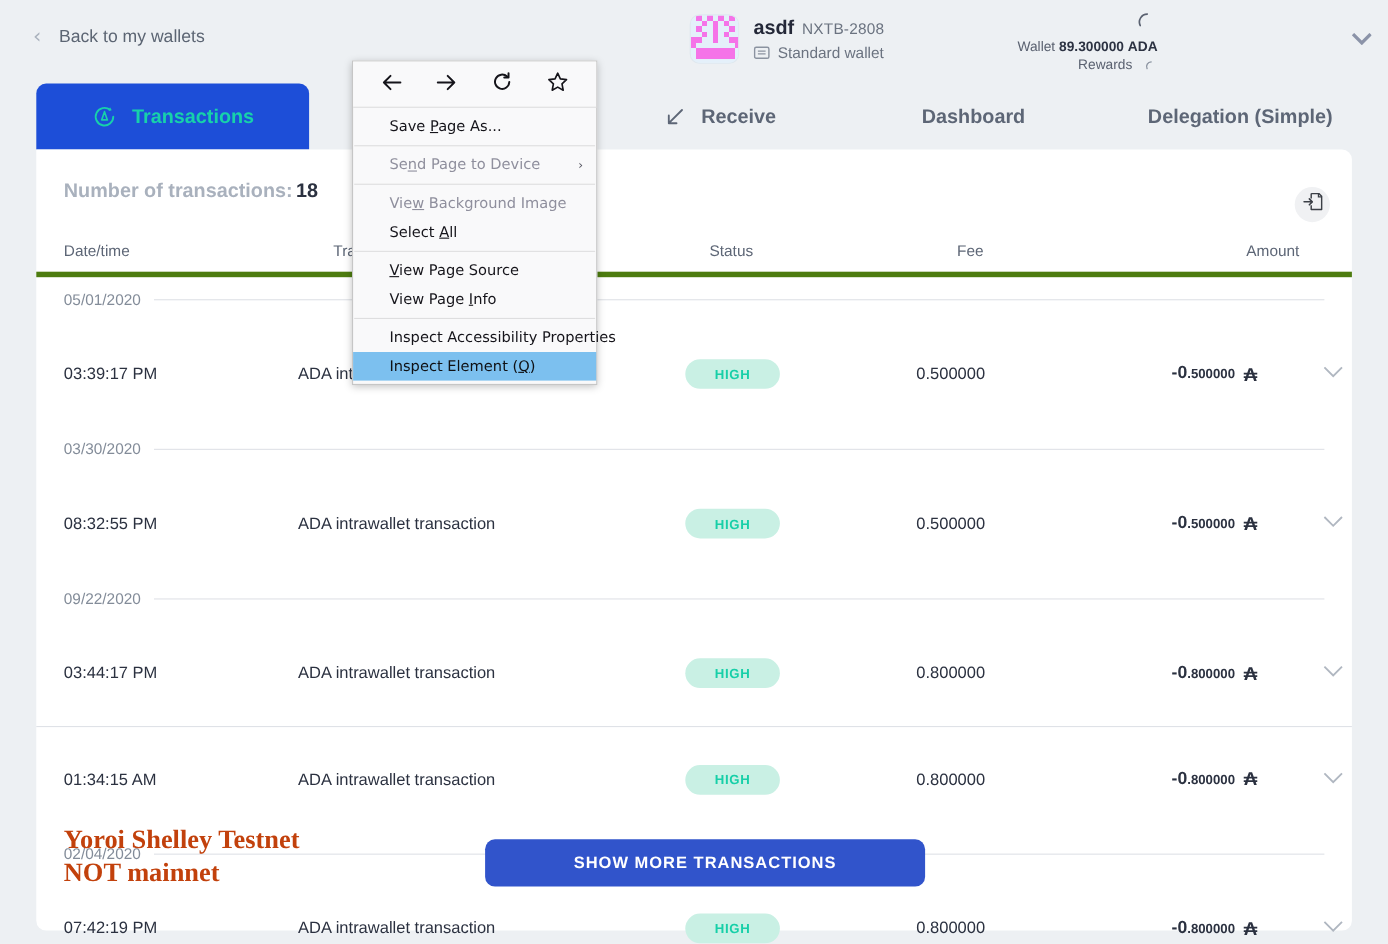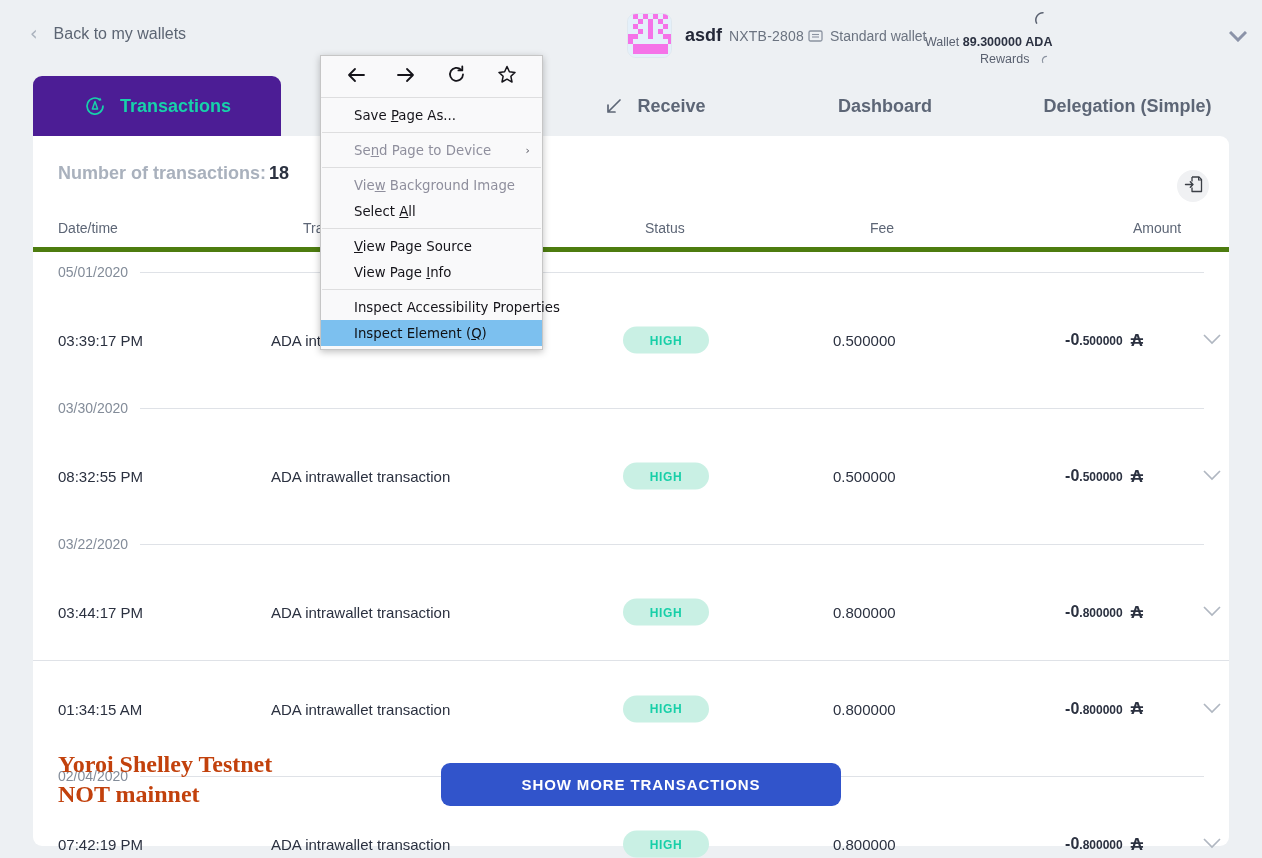--- a/index.html
+++ b/index.html
@@ -28,21 +28,21 @@
   .wallet-head {
     position: absolute; left: 627px; top: 13px;
     display: flex; align-items: center; gap: 13px;
   }
   .identicon {
     width: 45px; height: 45px; border-radius: 9px; overflow: hidden;
     background: #e7f1f8; flex: none; position: relative;
     border: 1px solid #dfe8ef;
   }
   .identicon svg { display: block; }
-  .wallet-meta { display: flex; flex-direction: row; gap: 4px; }
+  .wallet-meta { display: flex; flex-direction: column; gap: 4px; }
   .wallet-name-row { display: flex; align-items: baseline; gap: 7px; }
   .wallet-name { font-size: 18px; font-weight: bold; color: #242838; }
   .wallet-plate { font-size: 14px; color: #6b7380; letter-spacing: .2px; }
   .wallet-type-row { display: flex; align-items: center; gap: 7px; }
   .wallet-type { font-size: 14px; color: #6b7380; }
   .wallet-icon-sm { width: 15px; height: 14px; display: block; }
 
   .balance-block {
     position: absolute; left: 925px; top: 8px;
     display: flex; flex-direction: column; align-items: flex-end;
@@ -63,21 +63,21 @@
   
   .tabstrip {
     position: absolute; left: 0; top: 76px; width: 1262px; height: 60px;
   }
   .tab {
     position: absolute; top: 0; height: 60px;
     display: flex; align-items: center; justify-content: center; gap: 13px;
     font-size: 18px; font-weight: bold; color: #5d6676; cursor: pointer;
   }
   .tab.active {
-    background: #4c1d95;
+    background: #1d4ed8;
     border-radius: 9px 9px 0 0;
     color: #17d1aa;
   }
   .tab-icon { display: flex; align-items: center; }
 
   
   .card {
     position: absolute; left: 33px; top: 136px;
     width: 1196px; height: 710px;
     background: #fff; border-radius: 0 9px 9px 9px;
@@ -382,21 +382,21 @@
       <span class="cell c-chev">
         <span class="chev-down">
           <svg width="18" height="11" viewBox="0 0 18 11">
               <path d="M1 1 L9 9 L17 1" fill="none" stroke="#b0b7c1" stroke-width="1.7"></path>
             </svg>
         </span>
       </span>
     </div>
 
     <div class="date-sep">
-      <span class="d">03/22/2020</span>
+      <span class="d">09/22/2020</span>
       <span class="line"></span>
     </div>
     <div class="txrow">
       <span class="cell c-time">03:44:17 PM</span>
       <span class="cell c-type">ADA intrawallet transaction</span>
       <span class="cell c-status">
         <span class="badge">HIGH</span>
       </span>
       <span class="cell c-fee">0.800000</span>
       <span class="cell c-amount">

